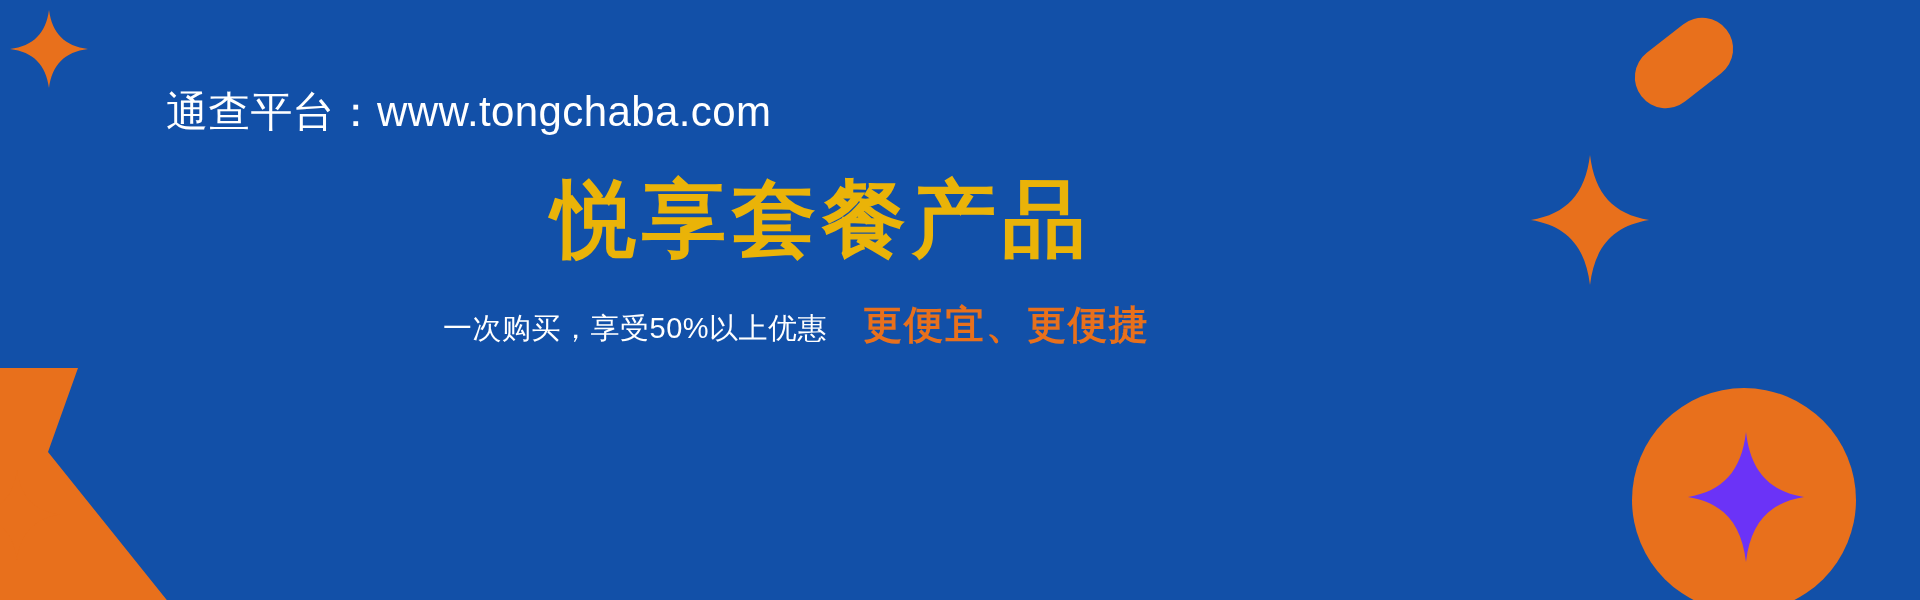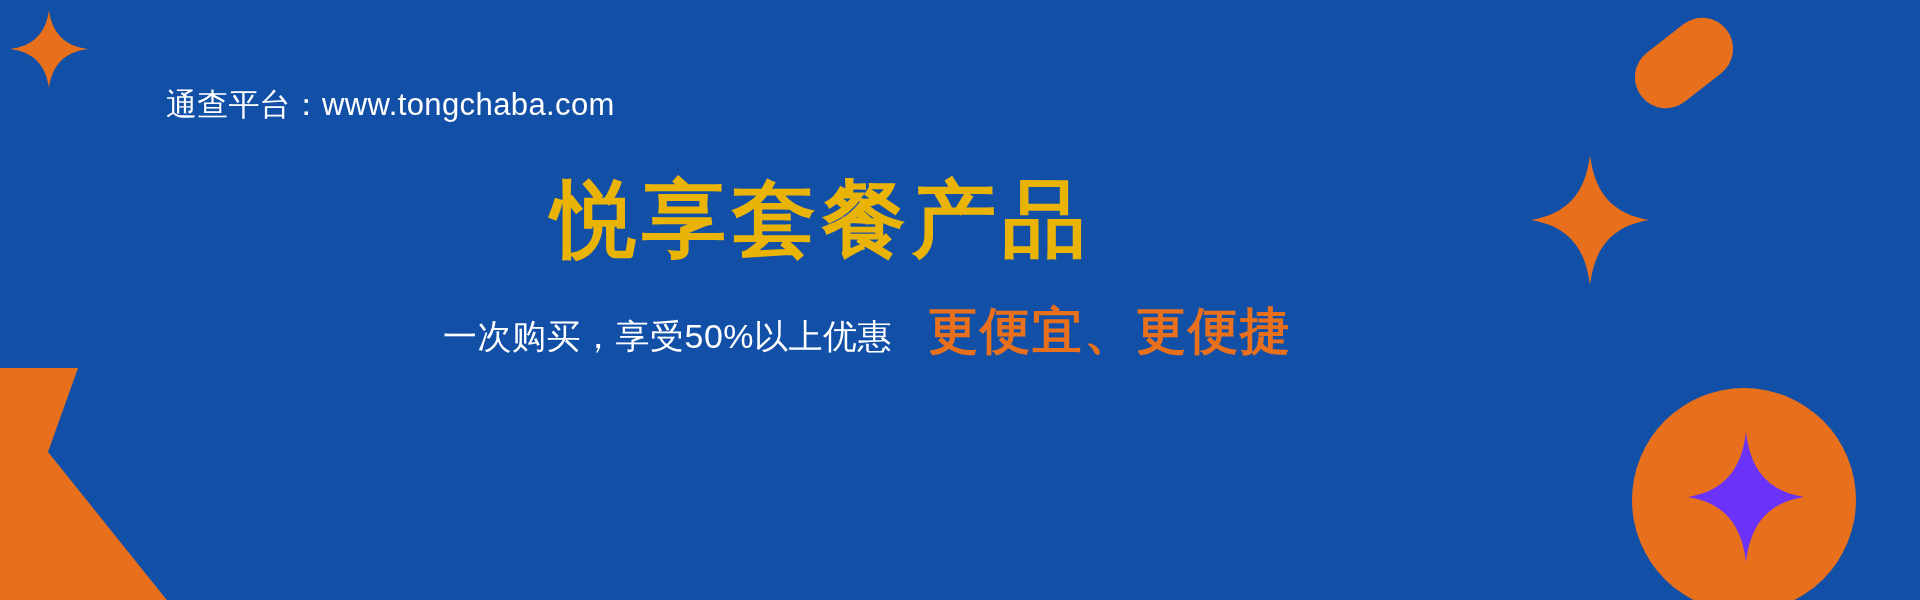--- a/index.html
+++ b/index.html
@@ -91,21 +91,21 @@
   
   .txt {
     position: absolute;
     white-space: nowrap;
     color: #ffffff;
   }
 
   #site-line {
     left: 166px;
     top: 84px;
-    font-size: 31px;
+    font-size: 42px;
     letter-spacing: 0.2px;
     font-weight: 400;
     color: #ffffff;
   }
   #site-line .url {
     letter-spacing: 0.4px;
   }
 
   #main-title {
     left: 552px;
@@ -118,27 +118,27 @@
 
   #sub-row {
     position: absolute;
     left: 443px;
     top: 298px;
     display: flex;
     align-items: baseline;
     white-space: nowrap;
   }
   #sub-plain {
-    font-size: 34px;
+    font-size: 29px;
     font-weight: 400;
     color: #ffffff;
     letter-spacing: 0.5px;
   }
   #sub-accent {
-    font-size: 50px;
+    font-size: 39px;
     font-weight: 700;
     color: #E8701C;
     letter-spacing: 2px;
     margin-left: 36px;
   }
 </style>
 </head>
 <body>
 
 <div id="banner">

